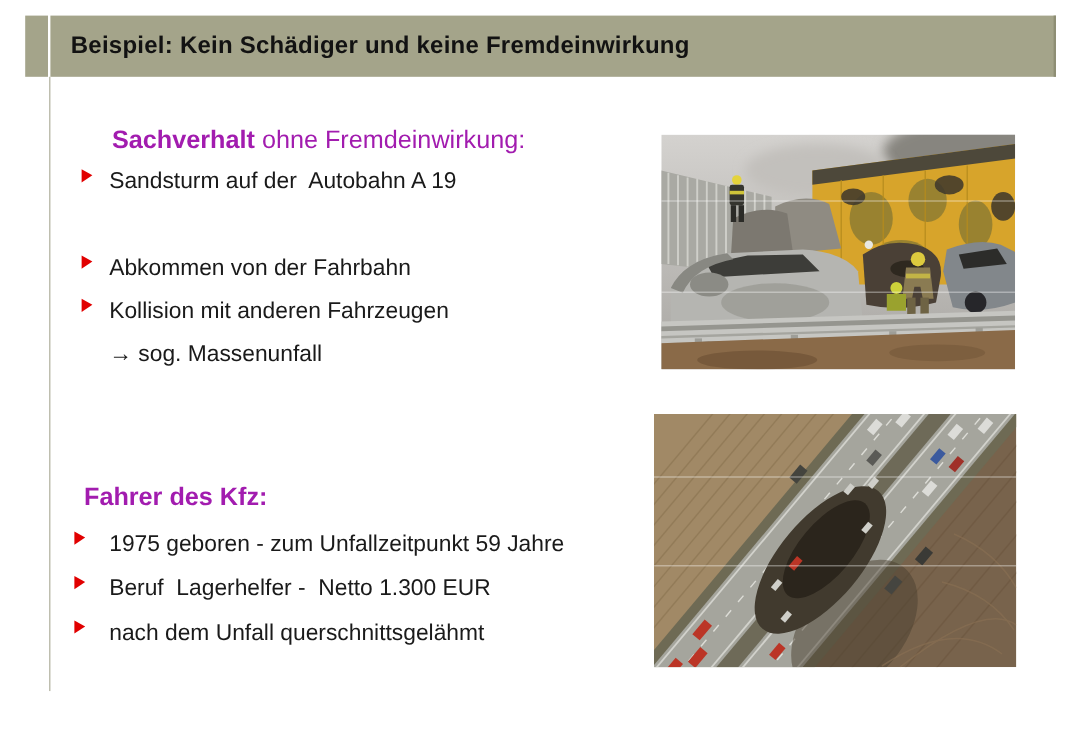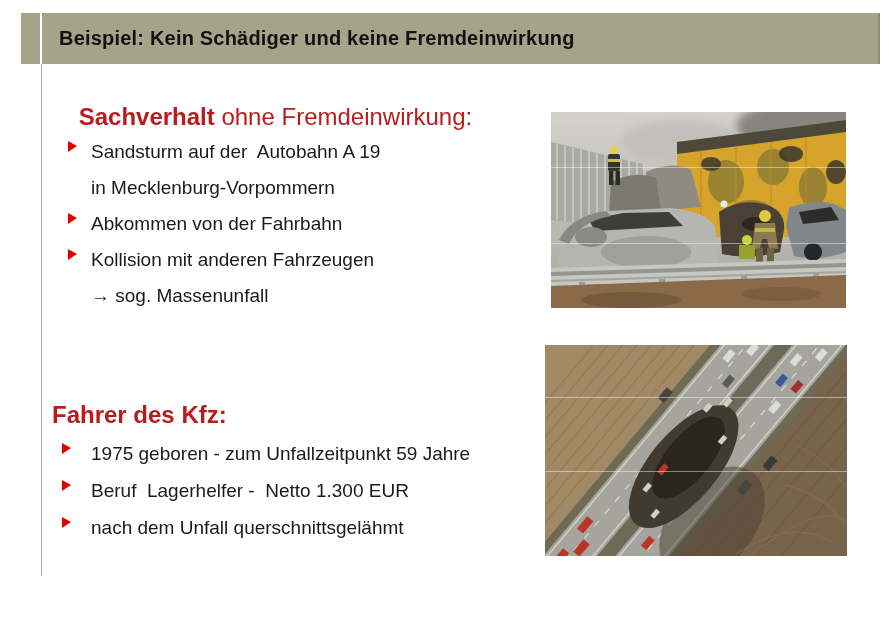--- a/index.html
+++ b/index.html
@@ -9,21 +9,21 @@
   }
   
   .hdr-block{position:absolute;left:21px;top:13px;width:19px;height:51px;background:#A4A48A;}
   .hdr-bar{position:absolute;left:42px;top:13px;width:836px;height:51px;background:#A4A48A;
     border-right:2px solid #8E8E74;display:flex;align-items:center;}
   .hdr-title{font-size:20px;font-weight:bold;color:#121212;padding-left:17px;letter-spacing:0.2px;white-space:pre;}
   
   .vline{position:absolute;left:41px;top:64px;width:1px;height:517px;background:#AFAF9C;}
   .hline{position:absolute;left:41px;top:580px;width:845px;height:1px;background:#BCBCAB;}
   
-  .sec-heading{position:absolute;left:52px;font-size:24px;color:#b91c1c;white-space:pre;line-height:22px;}
+  .sec-heading{position:absolute;left:70px;font-size:21px;color:#a21caf;white-space:pre;line-height:22px;}
   .sec-heading b{font-weight:bold;}
   .row{position:absolute;left:59px;display:flex;align-items:flex-start;height:22px;font-size:19px;color:#1A1A1A;}
   .tri{width:0;height:0;border-left:9px solid #E10000;border-top:5px solid transparent;
     border-bottom:6px solid transparent;margin-left:9px;margin-right:14px;flex:none;}
   .row.drv .tri{margin-left:3px;margin-right:20px;}
   .tri.hide{visibility:hidden;}
   .txt{white-space:pre;}
   
   .photo{position:absolute;overflow:hidden;}
   .photo svg{display:block;width:100%;height:100%;}
@@ -49,24 +49,20 @@
   <div class="vline"></div>
   <div class="hline"></div>
 
   <div class="sec-heading" style="top:84px">
     <b>Sachverhalt</b><span> ohne Fremdeinwirkung:</span>
   </div>
 
   <div class="row" style="top:141px">
     <span class="tri"></span>
     <span class="txt">Sandsturm auf der  Autobahn A 19</span>
-  </div>
-  <div class="row" style="top:177px">
-    <span class="tri hide"></span>
-    <span class="txt">in Mecklenburg-Vorpommern</span>
   </div>
   <div class="row" style="top:249px">
     <span class="tri"></span>
     <span class="txt">Kollision mit anderen Fahrzeugen</span>
   </div>
   <div class="row" style="top:213px">
     <span class="tri"></span>
     <span class="txt">Abkommen von der Fahrbahn</span>
   </div>
   <div class="row" style="top:285px">

